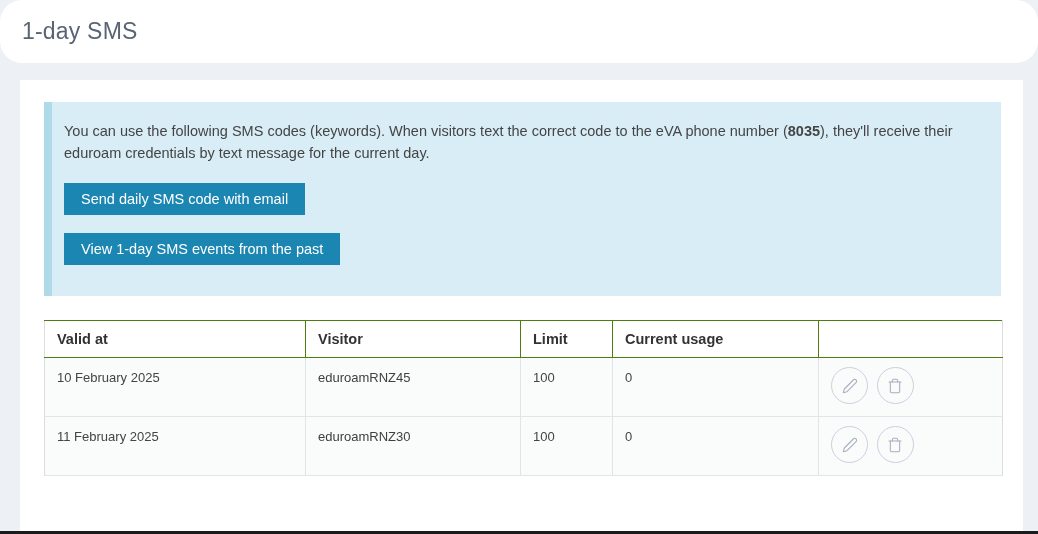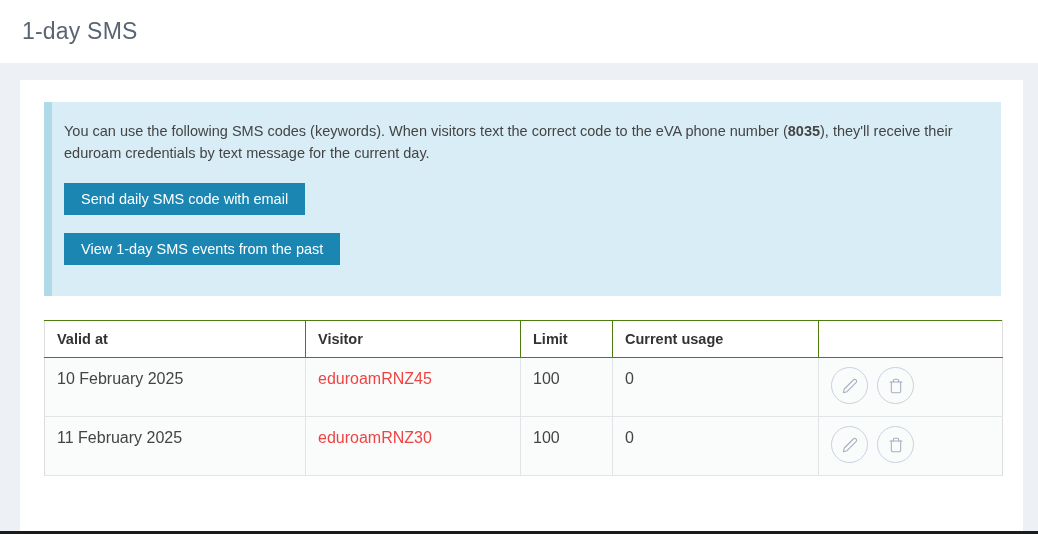--- a/index.html
+++ b/index.html
@@ -11,20 +11,21 @@
     background: #edf0f5;
     border-bottom: 3px solid #1b1b1b;
     font-family: "Liberation Sans", sans-serif;
   }
   .page-header {
     background: #ffffff;
     height: 63px;
     display: flex;
     align-items: center;
     padding-left: 22px;
+    border-radius: 22px;
   }
   .page-title {
     font-size: 23px;
     font-weight: 400;
     color: #5a6573;
     margin: 0;
     letter-spacing: 0.2px;
   }
   .main-area { padding: 17px 15px 0 20px; }
   .card {
@@ -66,37 +67,37 @@
     color: #333333;
     font-size: 14.5px;
     font-weight: bold;
     text-align: left;
     padding: 10px 12px;
     border: 1px solid #4d7c0f;
   }
   table.keywords td {
     background: #fafbfb;
     color: #444444;
-    font-size: 16px;
+    font-size: 13px;
     padding: 12px 12px;
     border: 1px solid #e2e5e8;
     border-top: 1px solid #e8eaec;
     height: 55px;
     vertical-align: top;
   }
   table.keywords tr td:first-child,
   table.keywords tr th:first-child { border-left: 1px solid #dddddd; }
   table.keywords tr td:last-child,
   table.keywords tr th:last-child { border-right: 1px solid #dddddd; }
   .col-valid { width: 261px; }
   .col-keyword { width: 215px; }
   .col-limit { width: 92px; }
   .col-usage { width: 206px; }
   .col-actions { width: 184px; }
-  a.keyword-link { color: #ef4444; text-decoration: none; cursor: pointer; }
+  a.keyword-link { color: #404040; text-decoration: none; cursor: pointer; }
   .actions-cell { padding-top: 9px !important; }
   .icon-btn {
     display: inline-flex;
     align-items: center;
     justify-content: center;
     width: 37px;
     height: 37px;
     border-radius: 50%;
     border: 1px solid #c9d2de;
     background: transparent;

